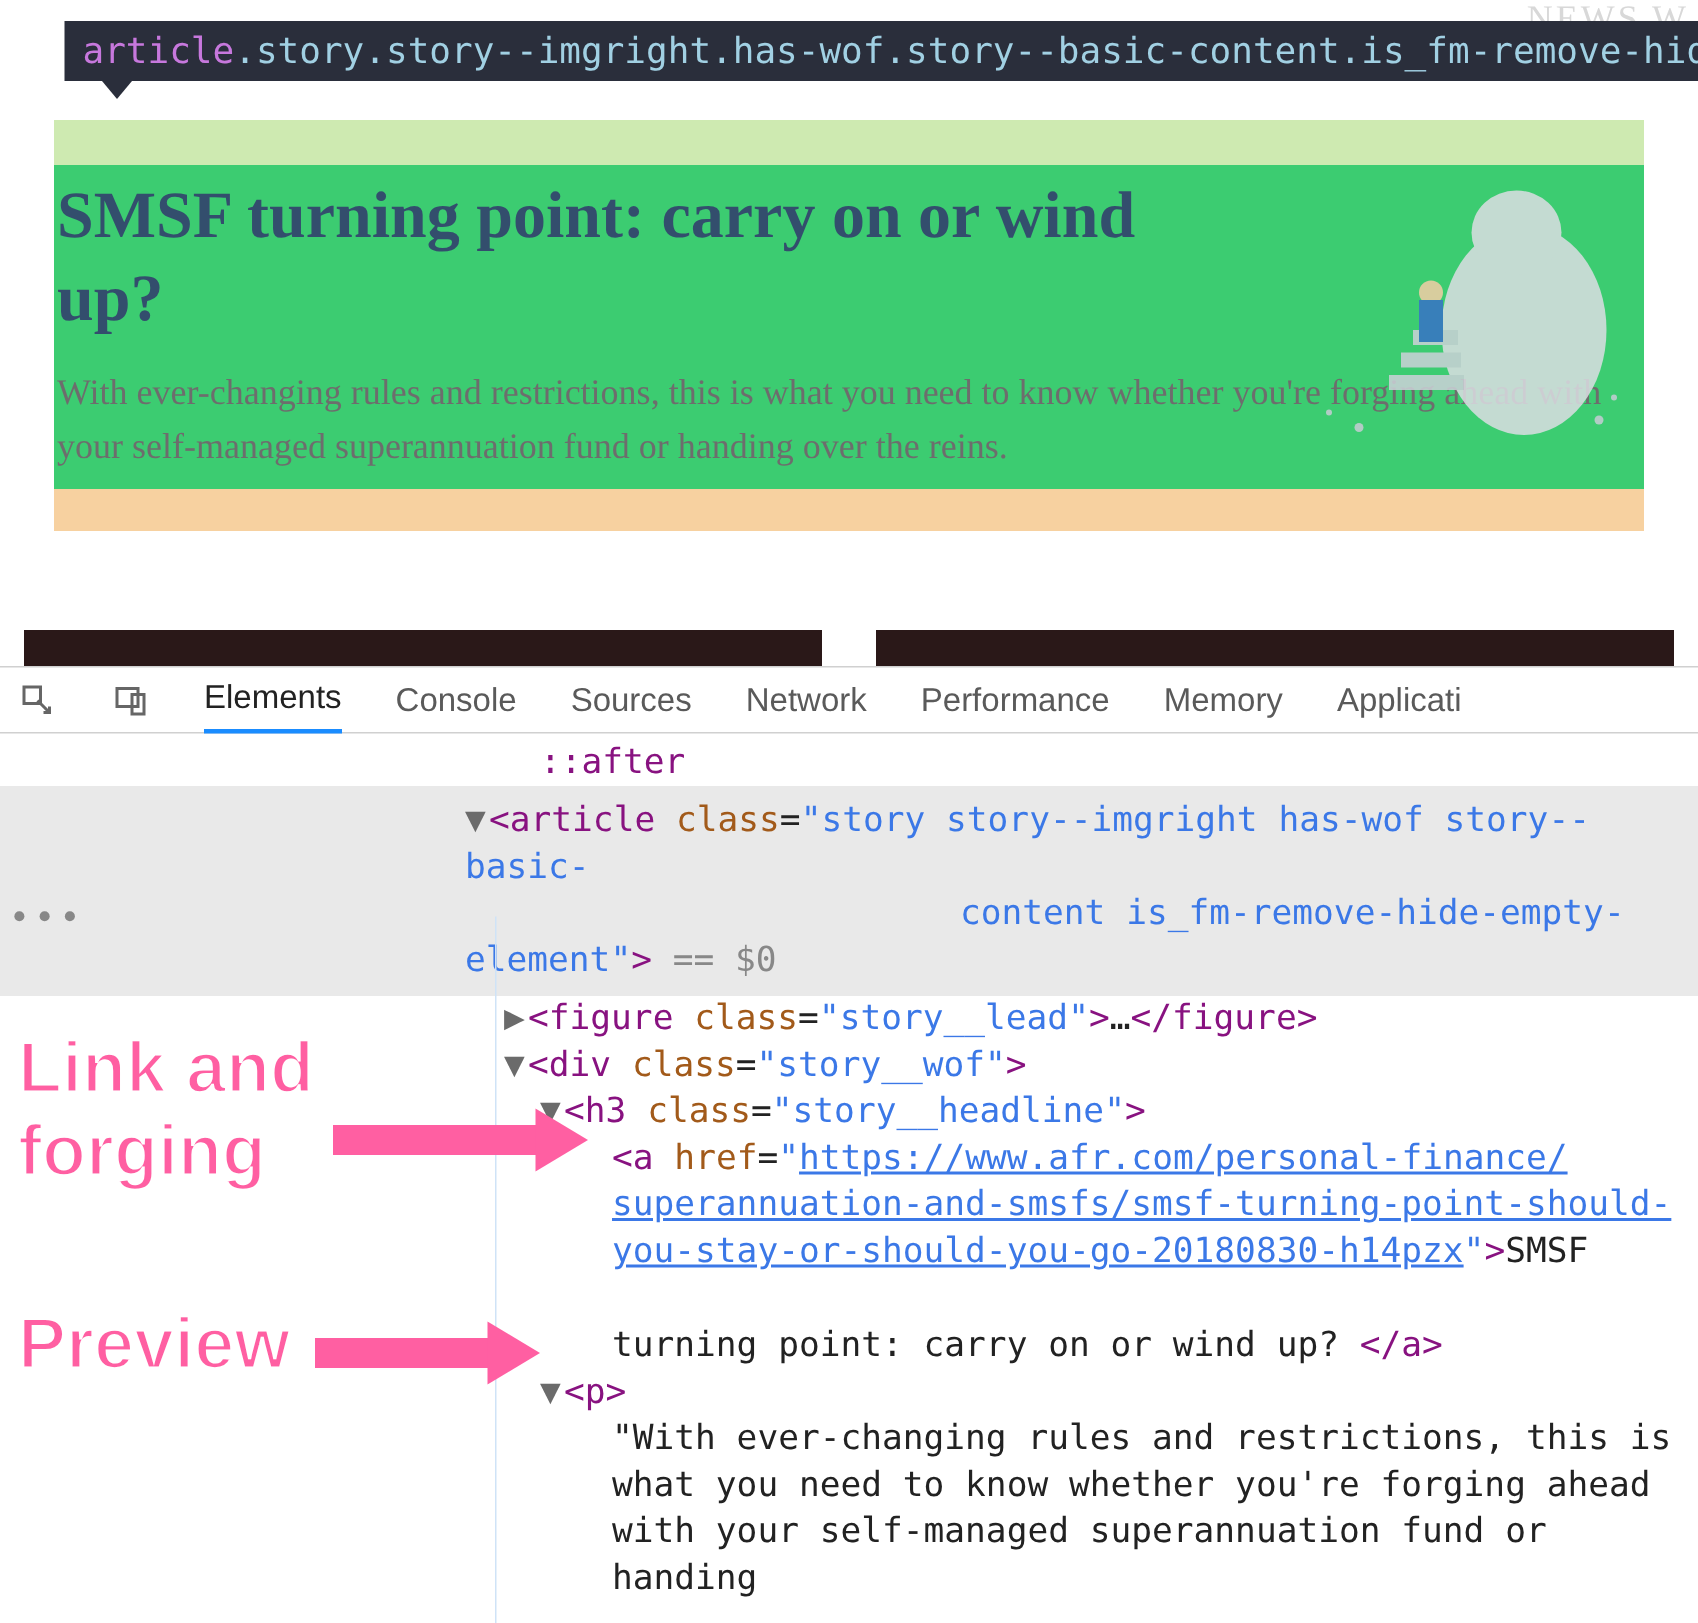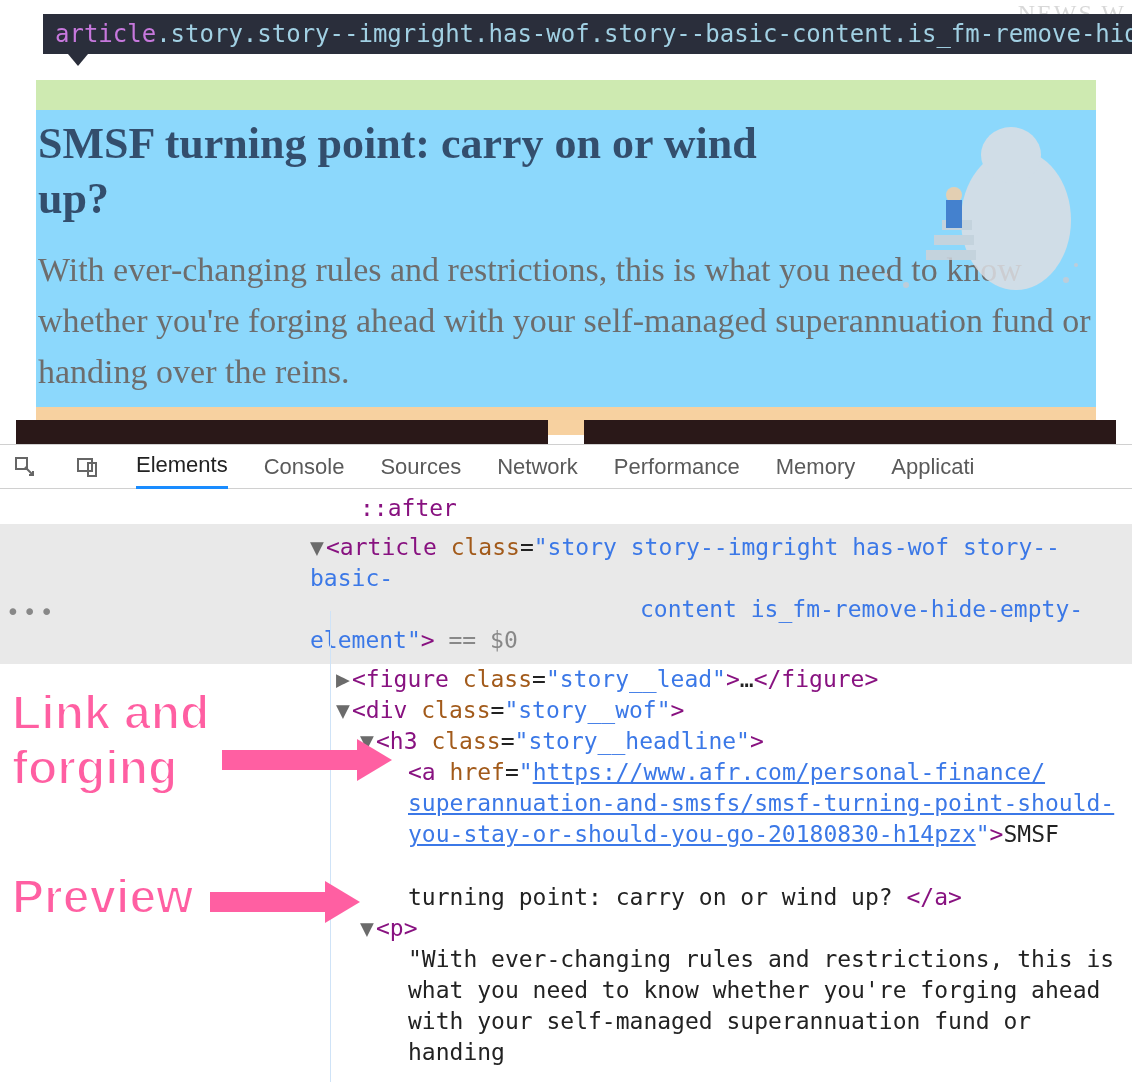--- a/index.html
+++ b/index.html
@@ -55,42 +55,42 @@
   top: 80px;
   left: 36px;
   right: 36px;
 }
 .highlight-margin-top {
   height: 30px;
   background: #c5e6a3;
   opacity: 0.85;
 }
 .highlight-content {
-  background: #7dd3fc;
+  background: #22c55e;
   opacity: 0.88;
   padding: 6px 4px 10px 2px;
   position: relative;
 }
 .highlight-margin-bottom {
   height: 28px;
   background: #f6c98f;
   opacity: 0.85;
 }
 .headline {
   font-family: Georgia, 'Times New Roman', serif;
   color: #17365a;
   font-size: 44px;
   font-weight: 700;
   line-height: 1.25;
   max-width: 800px;
 }
 .preview-text {
   font-family: Georgia, 'Times New Roman', serif;
   color: #5a5a5a;
-  font-size: 34px;
+  font-size: 24px;
   line-height: 1.5;
   margin-top: 18px;
 }
 .illustration {
   position: absolute;
   right: 10px;
   top: -10px;
   width: 210px;
   height: 200px;
   opacity: 0.85;

